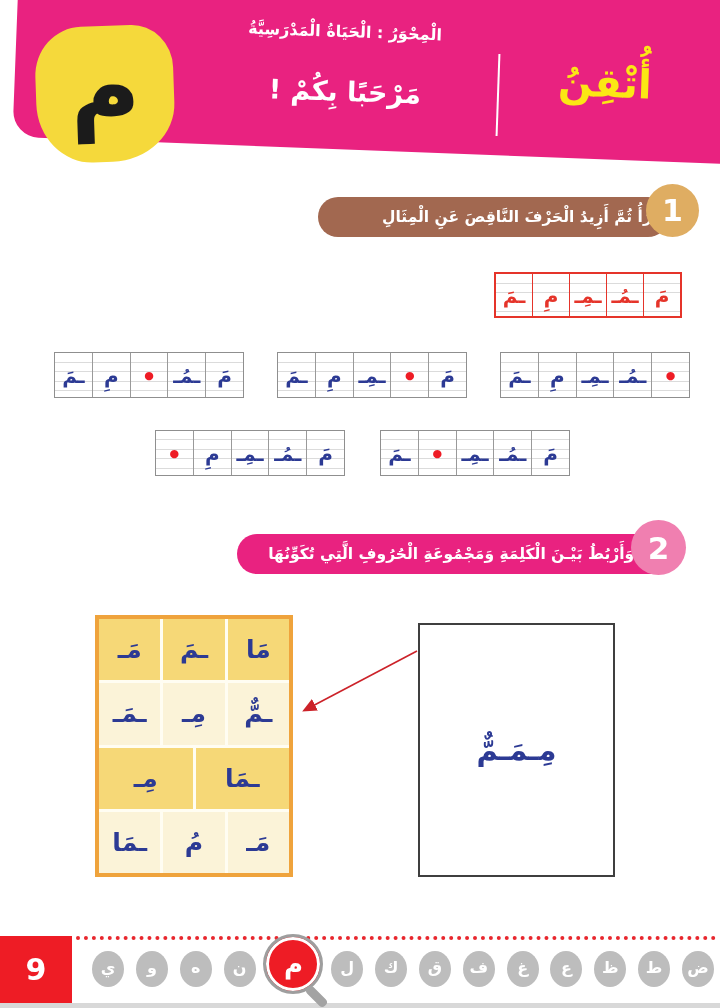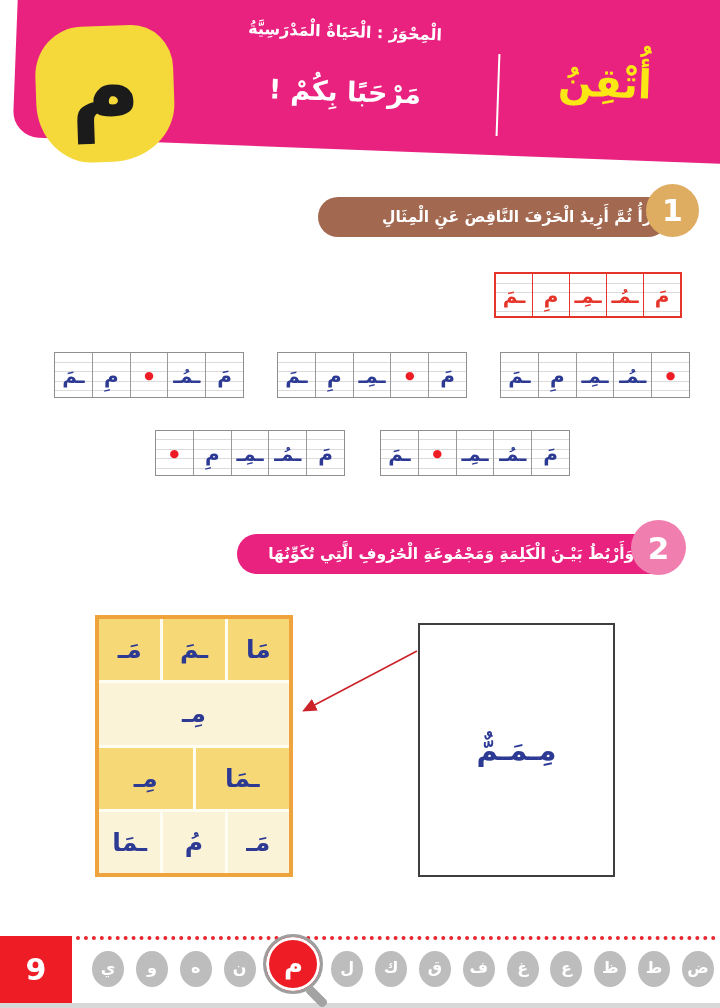--- a/index.html
+++ b/index.html
@@ -151,21 +151,23 @@
     <span>2</span>
   </div>
 
   <div class="lettergrid">
     <div class="g-row gold">
       <div class="g-cell">مَا</div>
       <div class="g-cell">ـمَ</div>
       <div class="g-cell">مَـ</div>
     </div>
     <div class="g-row cream">
+      <div class="g-cell">ـمٌّ</div>
       <div class="g-cell">مِـ</div>
+      <div class="g-cell">ـمَـ</div>
     </div>
     <div class="g-row gold">
       <div class="g-cell">ـمَا</div>
       <div class="g-cell">مِـ</div>
     </div>
     <div class="g-row cream">
       <div class="g-cell">مَـ</div>
       <div class="g-cell">مُ</div>
       <div class="g-cell">ـمَا</div>
     </div>

